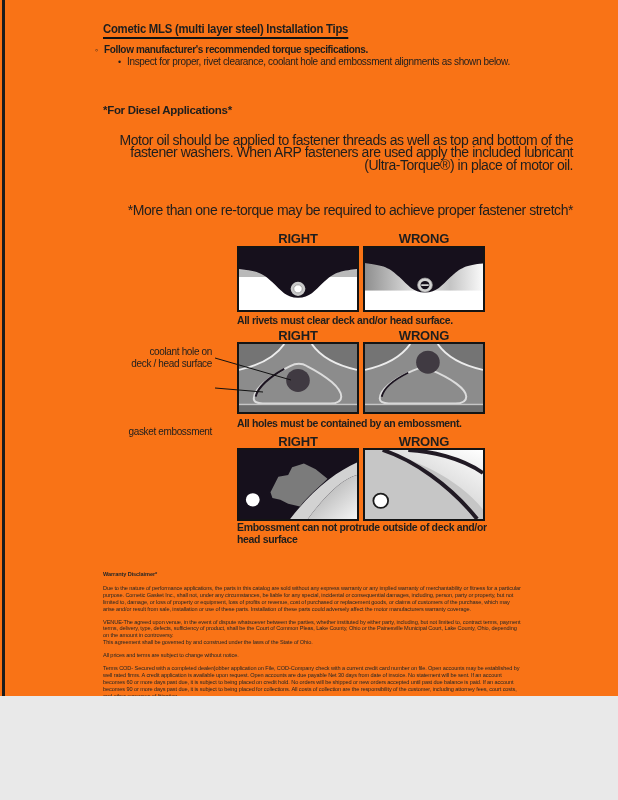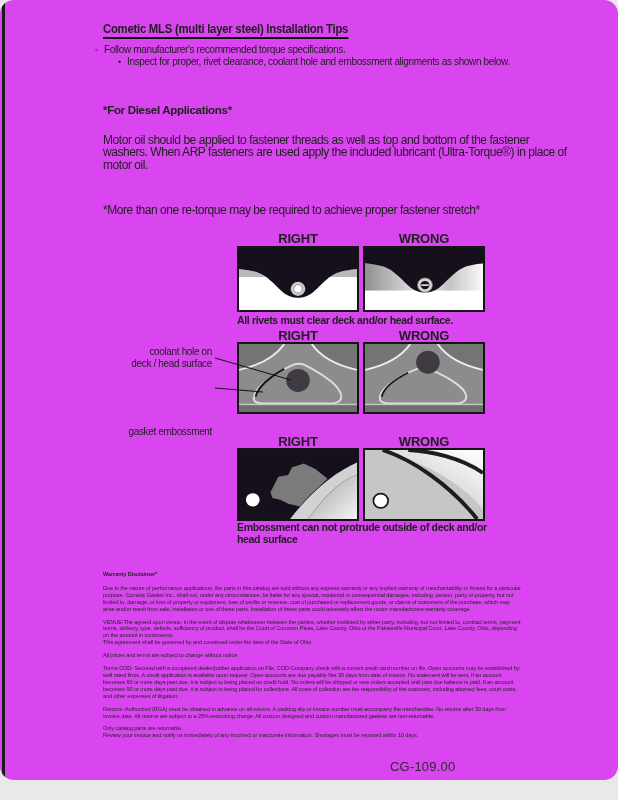--- a/index.html
+++ b/index.html
@@ -4,40 +4,40 @@
 <style>
   :root{
     --ink:#1e1e1e;
     --dblack:#16101c;
     --panel-border:#141414;
   }
   *{margin:0;padding:0;box-sizing:border-box;}
   html,body{background:#e9e9e9;}
   body{font-family:"Liberation Sans", sans-serif;color:var(--ink);}
   .page{
-    position:relative;width:618px;height:780px;background:#d946ef;
-    margin:0 auto;overflow:hidden;border-radius:14px;
+    position:relative;width:618px;height:696px;background:#f97316;
+    margin:0 auto;overflow:hidden;
   }
   .edge-line{position:absolute;left:2px;top:0;width:2.5px;height:800px;background:#1b1b1b;}
 
   .doc-title{
     position:absolute;left:103px;top:21px;
     font-size:13.5px;font-weight:bold;letter-spacing:-0.3px;white-space:nowrap;
     border-bottom:2px solid #111;padding-bottom:1px;
     transform:scaleX(0.84);transform-origin:left center;
   }
 
   .tips{position:absolute;left:95px;top:44px;width:470px;font-size:10px;line-height:12.4px;letter-spacing:-0.35px;}
-  .bullet{position:relative;padding-left:9px;}
+  .bullet{position:relative;padding-left:9px;font-weight:bold;}
   .bullet .bm::before{content:"\25E6";position:absolute;left:0;top:0;font-size:9px;}
   .subbullet{position:relative;padding-left:9px;margin-left:23px;}
   .subbullet .bm::before{content:"\2022";position:absolute;left:0;top:0;font-size:9px;}
 
   .diesel-heading{position:absolute;left:103px;top:104px;font-size:11.5px;font-weight:bold;letter-spacing:-0.3px;}
-  .para{position:absolute;left:103px;width:470px;font-size:12px;line-height:12.4px;letter-spacing:-0.45px;}
+  .para{position:absolute;left:103px;width:470px;font-size:14px;line-height:12.4px;letter-spacing:-0.45px;text-align:right;}
   .p1{top:134px;}
   .p2{top:164px;}
   .note{top:204px;}
 
   .dg-label{position:absolute;width:122px;text-align:center;font-size:13px;font-weight:bold;letter-spacing:-0.2px;}
   .panel{position:absolute;width:122px;border:2.5px solid var(--panel-border);background:#fff;}
   .panel svg{display:block;width:100%;height:100%;}
   .r1{height:66px;top:246px;}
   .r2{height:72px;top:342px;}
   .r3{height:73px;top:448px;}
@@ -144,20 +144,21 @@
       <path d="M46,0 C38,12 22,22 0,27" stroke="#ececec" stroke-width="2" fill="none"></path>
       <path d="M74,0 L120,0 L120,27 C98,22 82,12 74,0 Z" fill="#747474"></path>
       <path d="M74,0 C82,12 98,22 120,27" stroke="#ececec" stroke-width="2" fill="none"></path>
       <path d="M15,57 C15,48 28,37 48,28 C56,24 62,24 67,27 C88,36 103,47 103,55 C103,60 99,62 92,62 L24,62 C18,62 15,61 15,57 Z" stroke="#dcdcdc" stroke-width="2" fill="none"></path>
       <path d="M17,55 C19,46 30,37 44,30" stroke="#1c1420" stroke-width="2" fill="none"></path>
       <circle cx="64" cy="19" r="12" fill="#403a42"></circle>
       <line x1="0" y1="63" x2="120" y2="63" stroke="#c6c6c6" stroke-width="1.2"></line>
       <rect x="0" y="64.2" width="120" height="6.8" fill="#6e6e6e"></rect>
     </svg>
   </div>
+  <div class="caption cap2">All holes must be contained by an embossment.</div>
 
   <div class="dg-label lab-row3 col-a">RIGHT</div>
   <div class="dg-label lab-row3 col-b">WRONG</div>
 
   <div class="panel r3 col-a">
     <svg viewBox="0 0 120 72" preserveAspectRatio="none">
       <defs>
         <linearGradient id="g3r" x1="0" y1="0" x2="1" y2="1">
           <stop offset="0" stop-color="#9e9e9e"></stop>
             <stop offset="1" stop-color="#f5f5f5"></stop>

